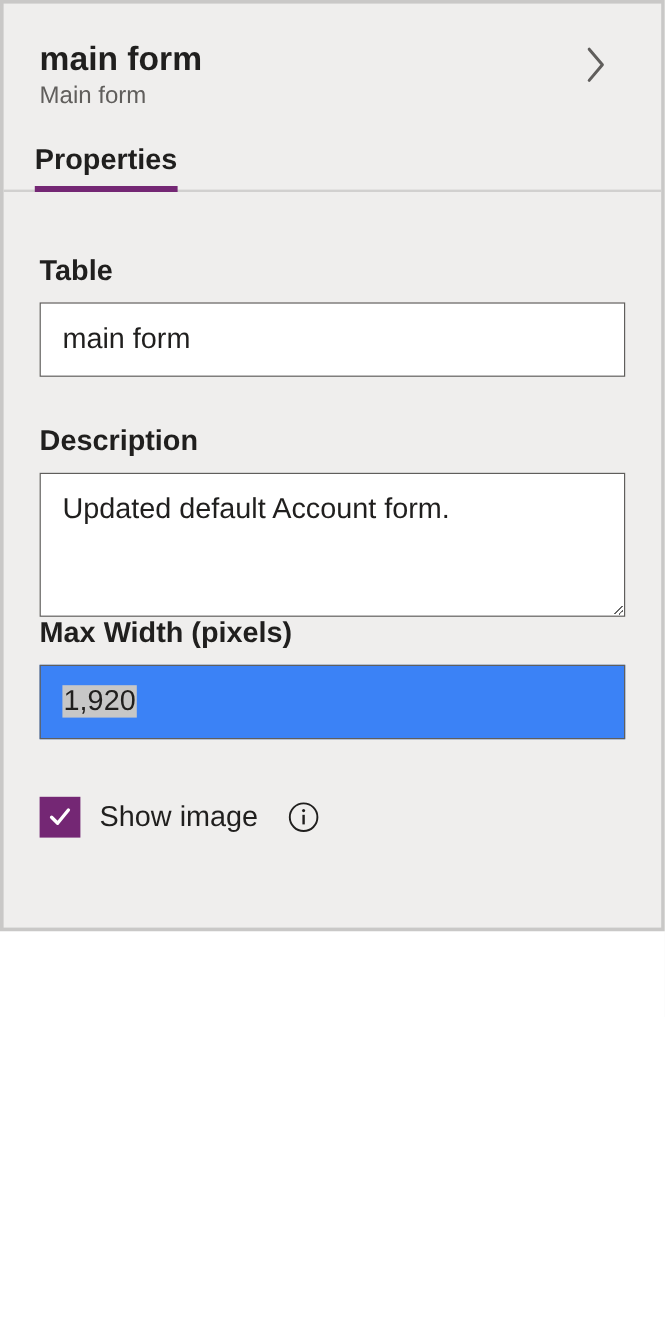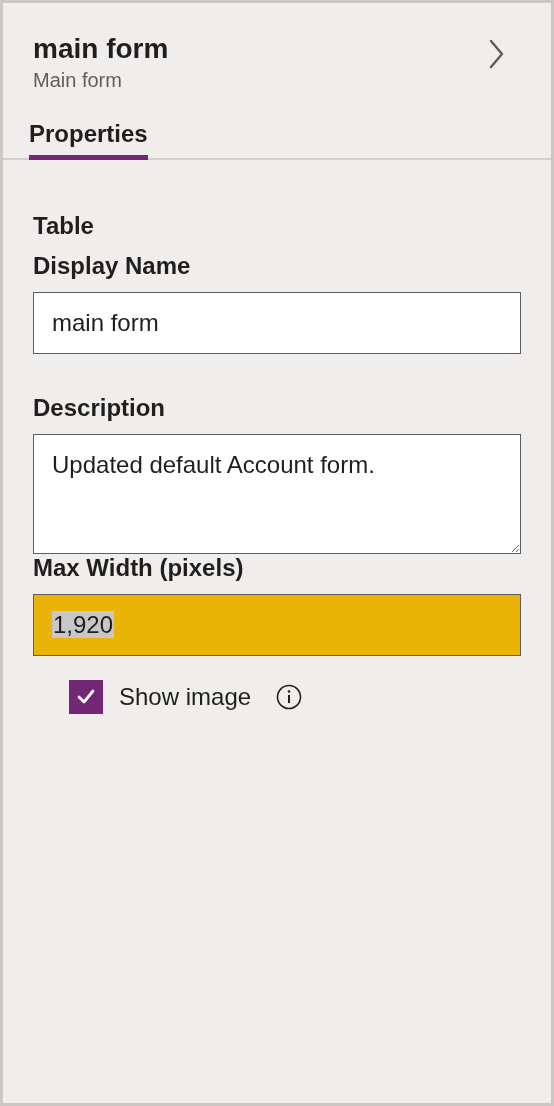--- a/index.html
+++ b/index.html
@@ -9,21 +9,21 @@
     }
     body {
       font-family: "Segoe UI", -apple-system, BlinkMacSystemFont, sans-serif;
       background: #fff;
       width: 554px;
       height: 1106px;
       overflow: hidden;
     }
     .panel {
       width: 554px;
-      height: 1106px;
+      height: 776px;
       background: #efeeed;
       border: 3px solid #c9c8c7;
       display: flex;
       flex-direction: column;
     }
     .header {
       padding: 30px 30px 0 30px;
       position: relative;
     }
     .title {
@@ -115,34 +115,33 @@
       outline: none;
       resize: both;
       height: 120px;
     }
     .maxwidth-input {
       width: 100%;
       font-size: 24px;
       font-family: inherit;
       padding: 16px 18px;
       border: 1.5px solid #605e5c;
-      background: #eab308;
+      background: #3b82f6;
       color: #201f1e;
       outline: none;
-      margin-bottom: 24px;
+      margin-bottom: 48px;
     }
     .maxwidth-input .selected {
       background: #c7c7c7;
       padding: 0 1px;
     }
     .checkbox-row {
       display: flex;
       align-items: center;
       gap: 16px;
-      margin-left: 36px;
     }
     .checkbox {
       width: 34px;
       height: 34px;
       background: #742774;
       display: flex;
       align-items: center;
       justify-content: center;
       cursor: pointer;
       flex-shrink: 0;
@@ -175,21 +174,20 @@
     </div>
   </div>
 
   <div class="tabs">
     <div class="tab active">Properties</div>
   </div>
 
   <div class="content">
     <div class="field-label">Table</div>
 
-    <div class="field-label">Display Name</div>
     <input type="text" class="text-input" value="main form" style="">
 
     <div class="field-label">Description</div>
     <textarea class="textarea-input" style="">Updated default Account form.</textarea>
 
     <div class="field-label">Max Width (pixels)</div>
     <div class="maxwidth-input"><span class="selected">1,920</span></div>
 
     <div class="checkbox-row">
       <div class="checkbox">

